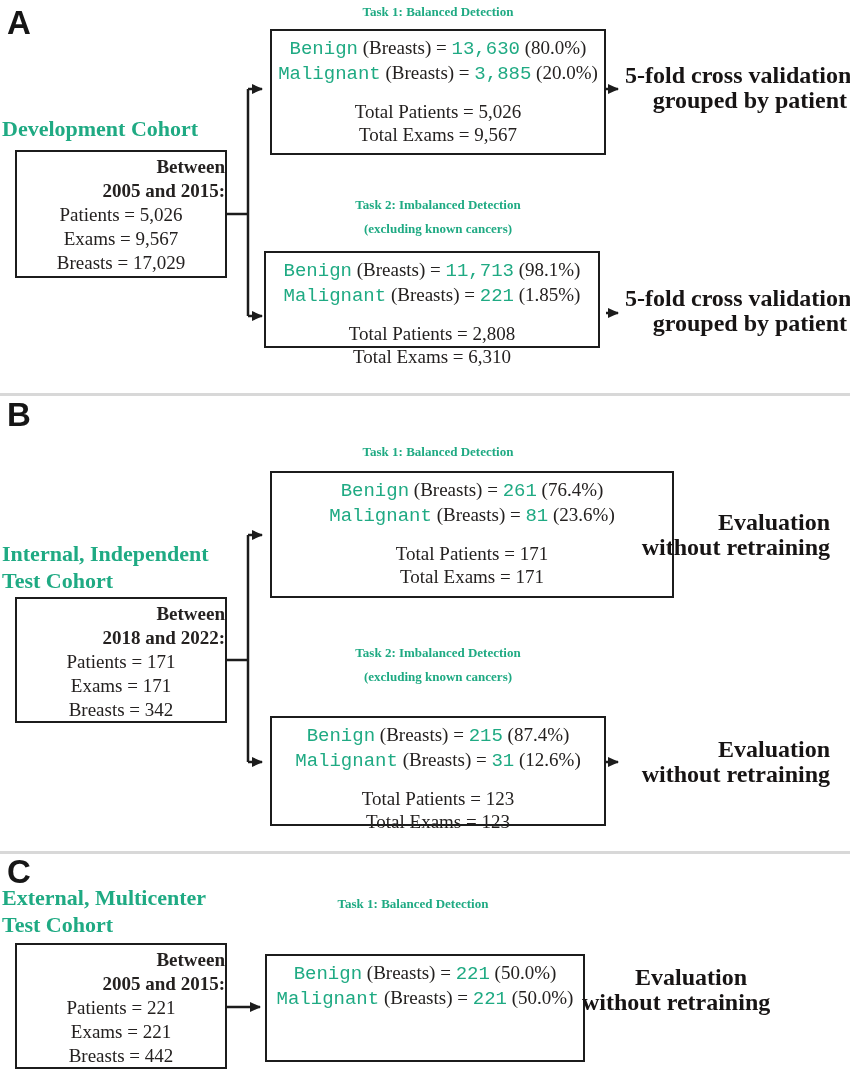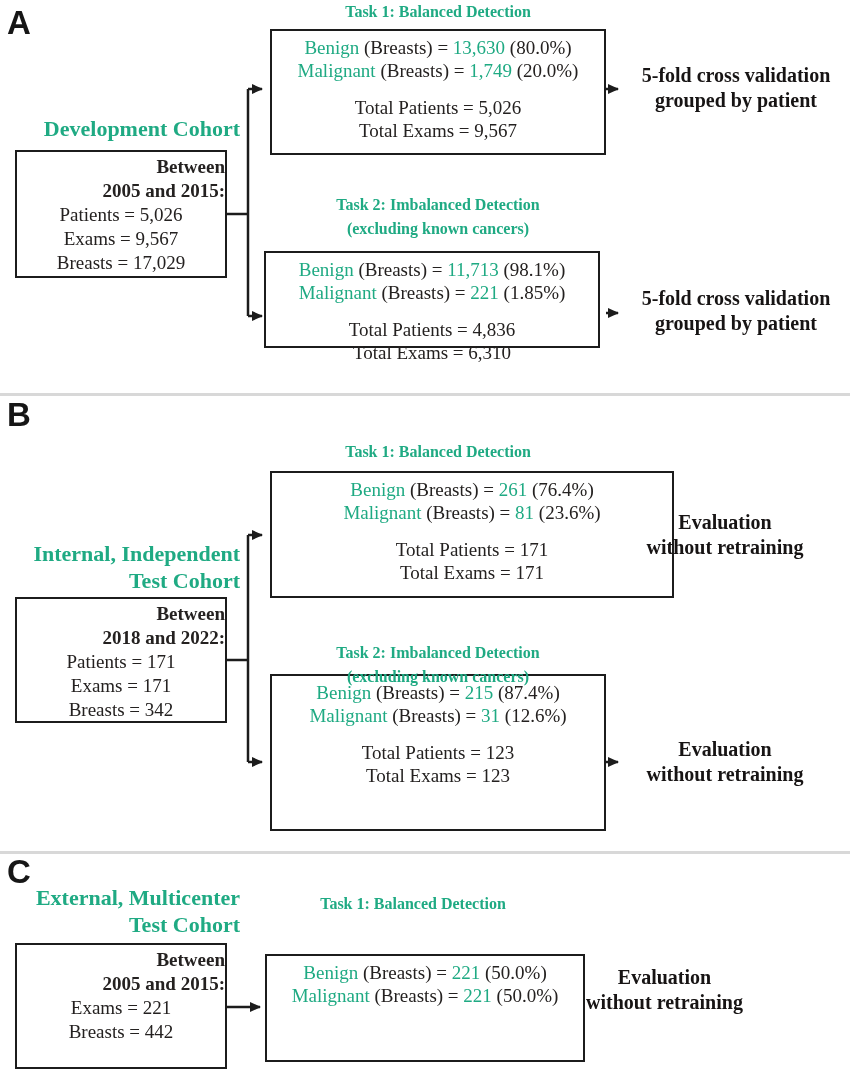--- a/index.html
+++ b/index.html
@@ -12,40 +12,40 @@
   html,body{margin:0;padding:0;background:#ffffff;}
   #fig{
     position:relative;width:850px;height:1073px;background:#ffffff;overflow:hidden;
     font-family:"Liberation Serif","DejaVu Serif",serif;color:var(--ink);
   }
   .letter{
     position:absolute;font:700 33px "Liberation Sans","DejaVu Sans",sans-serif;
     color:#161616;z-index:3;
   }
   .gtitle{
-    position:absolute;text-align:center;font-weight:700;font-size:16px;line-height:24px;
+    position:absolute;text-align:center;font-weight:700;font-size:13px;line-height:24px;
     color:var(--accent);z-index:3;
   }
   .heading{
-    position:absolute;text-align:right;font-weight:700;font-size:22px;line-height:27px;
+    position:absolute;text-align:left;font-weight:700;font-size:22px;line-height:27px;
     color:var(--accent);z-index:3;
   }
   .bx{
     position:absolute;box-sizing:border-box;border:2.5px solid var(--border);
     background:#fff;text-align:center;z-index:2;
   }
   .tbox{font-size:19px;line-height:23px;padding-top:5px;}
   .cbx{font-size:19px;line-height:24px;padding-top:3px;}
   .line{display:block;white-space:nowrap;}
   .bold{font-weight:700;text-align:right;}
-  .g{color:var(--accent);}
+  .g{color:var(--accent);font-family:Liberation Mono, monospace;}
   .spacer14{height:14px;}
   .spacer12{height:12px;}
   .outcome{
-    position:absolute;text-align:center;font-weight:700;font-size:20px;line-height:25px;
+    position:absolute;text-align:right;font-weight:700;font-size:24px;line-height:25px;
     color:#171414;white-space:nowrap;z-index:3;
   }
   .divider{position:absolute;left:0;width:850px;height:2.5px;background:var(--divider);z-index:1;}
   #connectors{position:absolute;left:0;top:0;z-index:1;}
   .cline{stroke:var(--border);stroke-width:2.5;fill:none;}
   .ahead{fill:var(--border);}
 </style>
 </head>
 <body>
 
@@ -80,21 +80,21 @@
   <div class="divider" style="top:851px"></div>
 
   <div class="letter" style="left:7px;top:4px">A</div>
 
   <div class="gtitle" style="left:270px;top:0px;width:336px">
     <span class="line">Task 1: Balanced Detection</span>
   </div>
 
   <div class="bx tbox" style="left:270px;top:29px;width:336px;height:126px">
     <span class="line"><span class="g">Benign</span><span> (Breasts) = </span><span class="g">13,630</span><span> (80.0%)</span></span>
-    <span class="line"><span class="g">Malignant</span><span> (Breasts) = </span><span class="g">1,749</span><span> (20.0%)</span></span>
+    <span class="line"><span class="g">Malignant</span><span> (Breasts) = </span><span class="g">3,885</span><span> (20.0%)</span></span>
     <span class="line spacer14"></span>
     <span class="line">Total Patients = 5,026</span>
     <span class="line">Total Exams = 9,567</span>
   </div>
 
   <div class="outcome" style="left:625px;top:63px;width:222px">
     <span class="line">5-fold cross validation</span>
     <span class="line">grouped by patient</span>
   </div>
 
@@ -112,21 +112,21 @@
 
   <div class="gtitle" style="left:270px;top:193px;width:336px">
     <span class="line">Task 2: Imbalanced Detection</span>
     <span class="line">(excluding known cancers)</span>
   </div>
 
   <div class="bx tbox" style="left:264px;top:251px;width:336px;height:97px">
     <span class="line"><span class="g">Benign</span><span> (Breasts) = </span><span class="g">11,713</span><span> (98.1%)</span></span>
     <span class="line"><span class="g">Malignant</span><span> (Breasts) = </span><span class="g">221</span><span> (1.85%)</span></span>
     <span class="line spacer14"></span>
-    <span class="line">Total Patients = 4,836</span>
+    <span class="line">Total Patients = 2,808</span>
     <span class="line">Total Exams = 6,310</span>
   </div>
 
   <div class="outcome" style="left:625px;top:286px;width:222px">
     <span class="line">5-fold cross validation</span>
     <span class="line">grouped by patient</span>
   </div>
 
   <div class="letter" style="left:7px;top:396px">B</div>
 
@@ -158,21 +158,21 @@
     <span class="line">Patients = 171</span>
     <span class="line">Exams = 171</span>
     <span class="line">Breasts = 342</span>
   </div>
 
   <div class="gtitle" style="left:270px;top:641px;width:336px">
     <span class="line">Task 2: Imbalanced Detection</span>
     <span class="line">(excluding known cancers)</span>
   </div>
 
-  <div class="bx tbox" style="left:270px;top:674px;width:336px;height:157px">
+  <div class="bx tbox" style="left:270px;top:716px;width:336px;height:110px">
     <span class="line"><span class="g">Benign</span><span> (Breasts) = </span><span class="g">215</span><span> (87.4%)</span></span>
     <span class="line"><span class="g">Malignant</span><span> (Breasts) = </span><span class="g">31</span><span> (12.6%)</span></span>
     <span class="line spacer14"></span>
     <span class="line">Total Patients = 123</span>
     <span class="line">Total Exams = 123</span>
   </div>
 
   <div class="outcome" style="left:620px;top:737px;width:210px">
     <span class="line">Evaluation</span>
     <span class="line">without retraining</span>
@@ -185,20 +185,21 @@
     <span class="line">Test Cohort</span>
   </div>
 
   <div class="gtitle" style="left:265px;top:892px;width:296px">
     <span class="line">Task 1: Balanced Detection</span>
   </div>
 
   <div class="bx cbx" style="left:15px;top:943px;width:212px;height:126px">
     <span class="line bold">Between</span>
     <span class="line bold">2005 and 2015:</span>
+    <span class="line">Patients = 221</span>
     <span class="line">Exams = 221</span>
     <span class="line">Breasts = 442</span>
   </div>
 
   <div class="bx tbox" style="left:265px;top:954px;width:320px;height:108px">
     <span class="line"><span class="g">Benign</span><span> (Breasts) = </span><span class="g">221</span><span> (50.0%)</span></span>
     <span class="line"><span class="g">Malignant</span><span> (Breasts) = </span><span class="g">221</span><span> (50.0%)</span></span>
     <span class="line spacer12"></span>
   </div>
 

